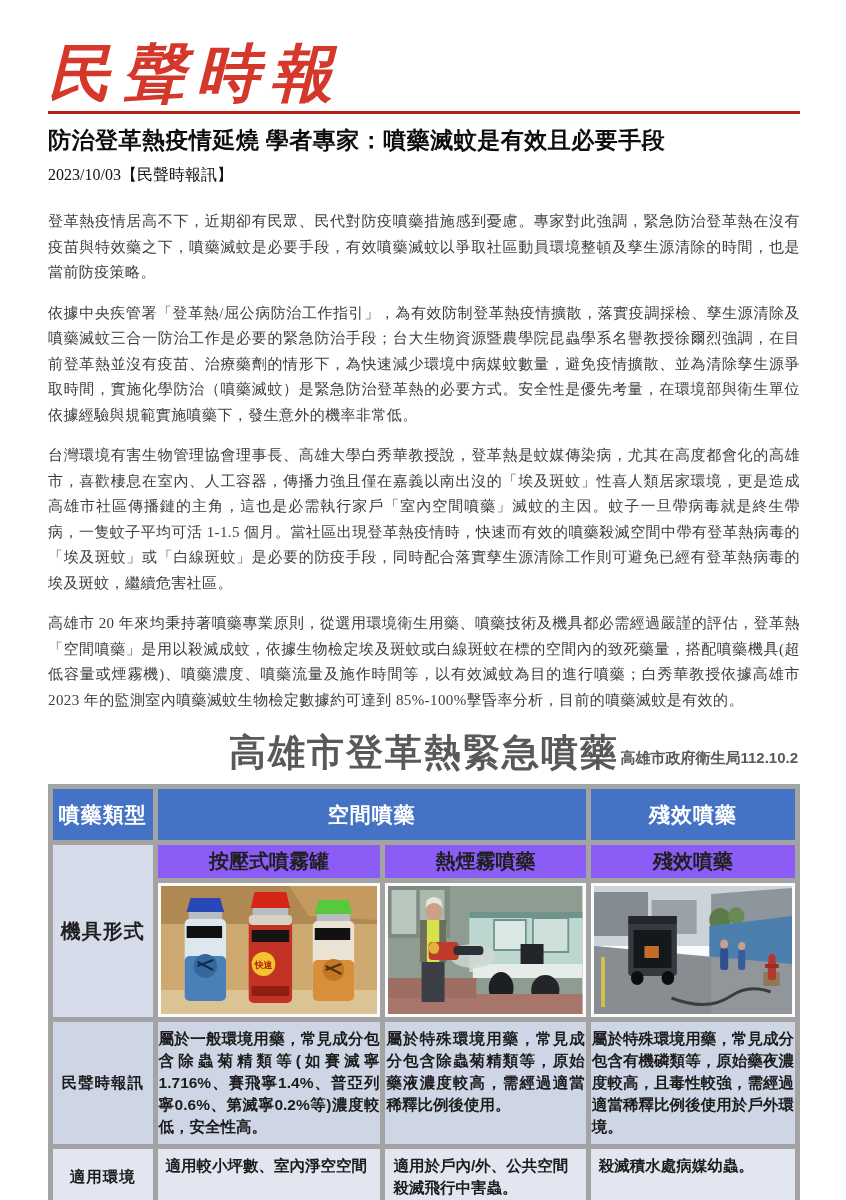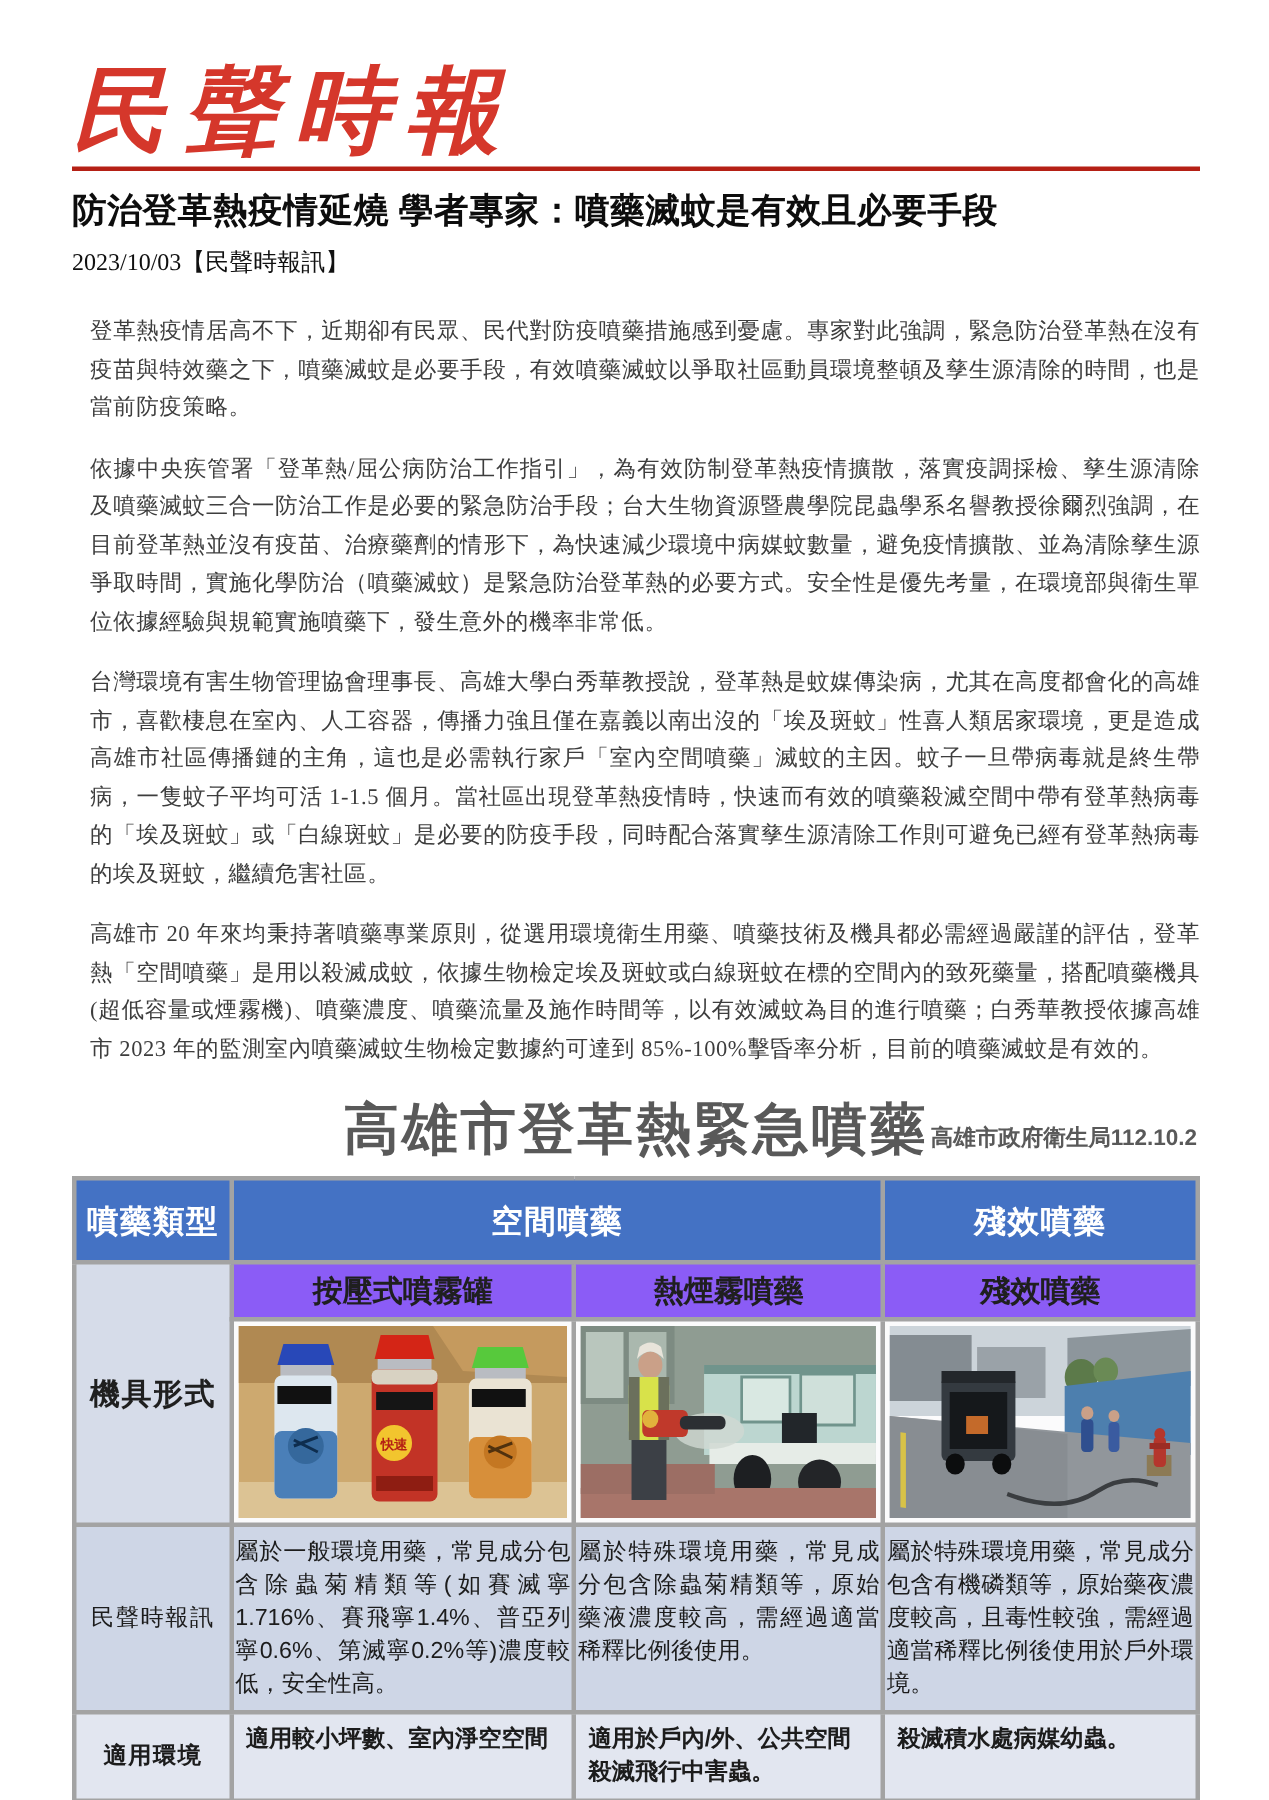--- a/index.html
+++ b/index.html
@@ -18,21 +18,21 @@
   }
   .logo-rule { border:none; border-top:3px solid #B52015; margin-top:5px; }
 
   .headline {
     margin-top:12px; font-size:23px; font-weight:900; color:#0d0d0d;
     line-height:1.3; letter-spacing:0.5px; white-space:nowrap;
   }
   .dateline { margin-top:9px; font-size:16px; color:#101010; }
 
   
-  .article { margin-top:23px;margin-left:12px; }
+  .article { margin-top:23px; }
   .article p {
     font-size:15px; line-height:1.7; color:#3d3d3d;
     text-align:justify; margin-bottom:15px; letter-spacing:0.4px;
   }
 
   
   .ig-title-row { position:relative; margin-top:8px; height:52px; }
   .ig-title {
     text-align:center; font-family:"Liberation Sans", sans-serif;
     font-size:37px; font-weight:900; color:#595959; letter-spacing:2px;
@@ -40,39 +40,39 @@
   .ig-source {
     position:absolute; right:2px; bottom:12px;
     font-family:"Liberation Sans", sans-serif;
     font-size:15px; font-weight:700; color:#595959;
   }
 
   table.ig {
     width:752px; border-collapse:collapse; table-layout:fixed;
     font-family:"Liberation Sans", sans-serif; margin-top:4px;
   }
-  table.ig td { border:3px solid #a3a3a3; vertical-align:middle; }
+  table.ig td { border:5px solid #a3a3a3; vertical-align:middle; }
   col.c0 { width:14%; } col.c1 { width:30.5%; } col.c2 { width:27.5%; } col.c3 { width:28%; }
 
   tr.t-head td {
     background:#4472C4; color:#ffffff; font-size:21px; font-weight:700;
     text-align:center; height:56px; letter-spacing:1px;
   }
   tr.t-sub td {
     background:#8b5cf6; color:#1f1f1f; font-size:20px; font-weight:700;
     text-align:center; height:38px;
   }
   td.t-label {
     background:#D6DCE9 !important; color:#1f1f1f; font-size:21px; font-weight:700;
     text-align:center; letter-spacing:1px;
   }
   tr.t-photo td { background:#fbfbfc; height:134px; padding:3px; }
   tr.t-photo svg { display:block; width:100%; height:128px; }
   tr.t-props td {
-    background:#CED6E6; color:#1c1c1c; font-size:15.5px; font-weight:400;
+    background:#CED6E6; color:#1c1c1c; font-size:15.5px; font-weight:700;
     line-height:1.42; padding:6px 1px; text-align:justify; vertical-align:top;
   }
   tr.t-props td.t-label { vertical-align:middle; text-align:center; background:#CED6E6 !important; }
   tr.t-env td {
     background:#E2E6F0; color:#1c1c1c; font-size:15.5px; font-weight:700;
     line-height:1.42; padding:6px 8px; height:54px; text-align:left; vertical-align:top;
   }
   tr.t-env td.t-label { vertical-align:middle; text-align:center; background:#E2E6F0 !important; }
 </style>
 </head>

